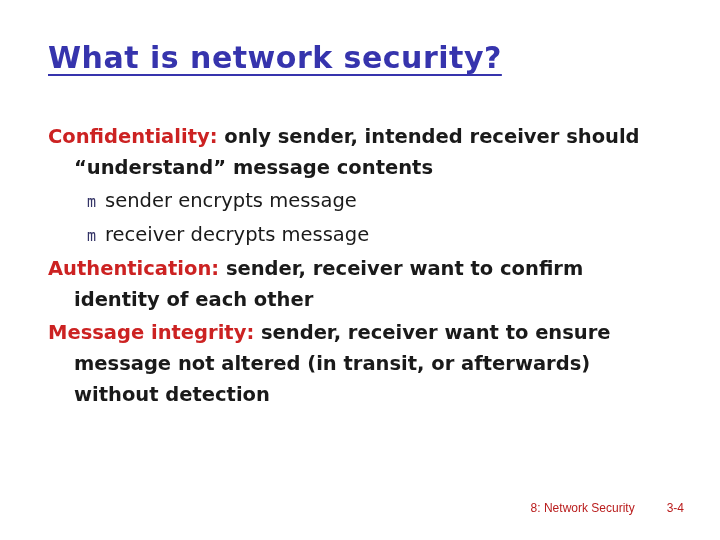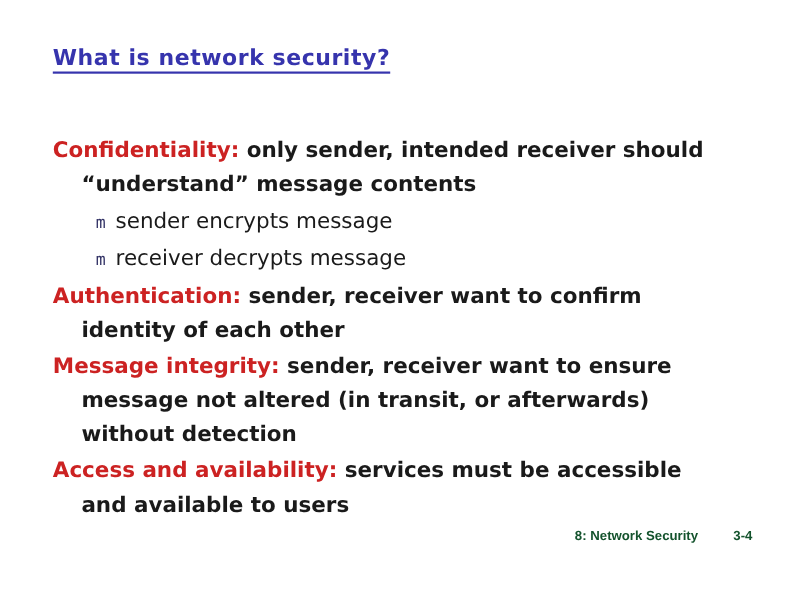--- a/index.html
+++ b/index.html
@@ -18,21 +18,21 @@
   .slide {
     position: absolute;
     inset: 0;
     background: #ffffff;
   }
   .title {
     position: absolute;
     left: 48px;
     top: 40px;
     margin: 0;
-    font-size: 20px;
+    font-size: 30px;
     font-weight: 600;
     letter-spacing: 0.5px;
     color: var(--title_blue, #3634ad);
     text-decoration: underline;
     text-decoration-thickness: 2px;
     text-underline-offset: 6px;
   }
   .bullet-list {
     position: absolute;
     left: 48px;
@@ -55,28 +55,27 @@
     margin: 1px 0 1px 39px;
   }
   .marker {
     font-family: "DejaVu Sans Mono", monospace;
     font-size: 15px;
     color: var(--bullet_navy, #333366);
     margin-right: 9px;
   }
   .footer {
     position: absolute;
-    top: 480px;
+    top: 501px;
     right: 36px;
     display: flex;
     gap: 32px;
     font-family: "Liberation Sans", sans-serif;
     font-size: 12px;
-    color: #14532d;
-    font-weight: bold;
+    color: #b91c1c;
   }
 </style>
 </head>
 <body>
 
 <div class="slide">
 
   <h1 class="title">What is network security?</h1>
 
   <div class="bullet-list">
@@ -88,22 +87,20 @@
 
     <p class="sub"><span class="marker">m</span><span>receiver decrypts message</span></p>
 
     <p class="para"><span class="term">Authentication:</span><span> sender, receiver want to confirm
 identity of each other</span></p>
 
     <p class="para"><span class="term">Message integrity:</span><span> sender, receiver want to ensure
 message not altered (in transit, or afterwards)
 without detection</span></p>
 
-    <p class="para"><span class="term">Access and availability:</span><span> services must be accessible
-and available to users</span></p>
 
   </div>
 
   <div class="footer">
     <span>8: Network Security</span>
     <span>3-4</span>
   </div>
 
 </div>
 

